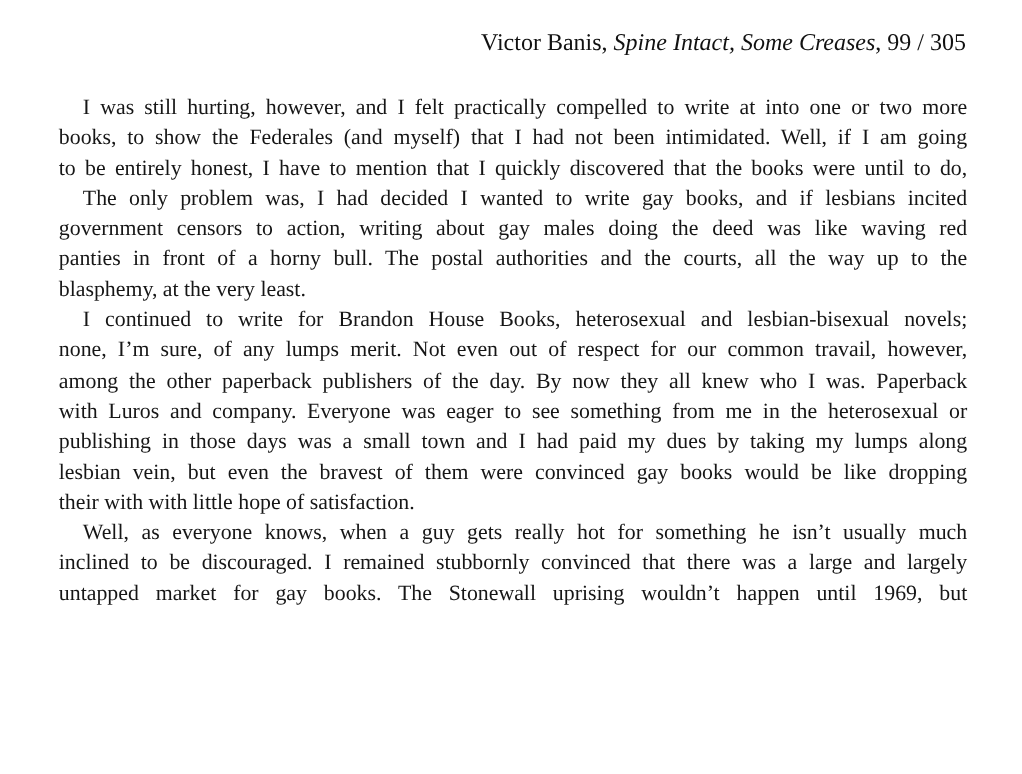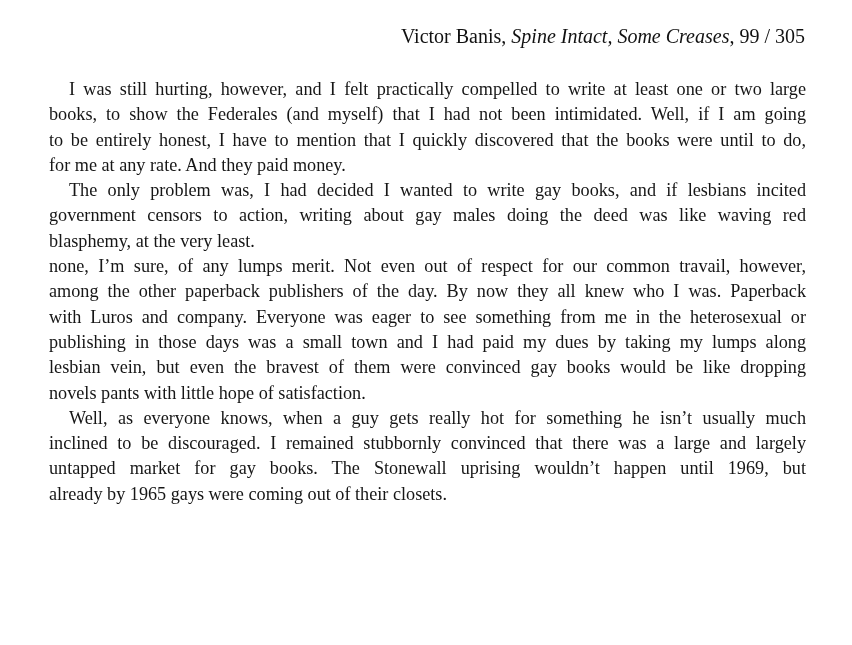--- a/index.html
+++ b/index.html
@@ -55,37 +55,37 @@
 </head>
 <body>
 
 <div class="page-header">
   <span>Victor Banis,</span>
   <span class="title">Spine Intact, Some Creases</span><span>, 99 / 305</span>
 </div>
 
 <div class="body-text">
   <div>
-    <span class="line first">I was still hurting, however, and I felt practically compelled to write at least one or two large</span>
+    <span class="line first">I was still hurting, however, and I felt practically compelled to write at into one or two more</span>
     <span class="line">books, to show the Federales (and myself) that I had not been intimidated. Well, if I am going</span>
     <span class="line">to be entirely honest, I have to mention that I quickly discovered that the books were until to do,</span>
-    <span class="line last">for me at any rate. And they paid money.</span>
   </div>
   <div>
     <span class="line first">The only problem was, I had decided I wanted to write gay books, and if lesbians incited</span>
     <span class="line">government censors to action, writing about gay males doing the deed was like waving red</span>
+    <span class="line">panties in front of a horny bull. The postal authorities and the courts, all the way up to the</span>
     <span class="line last">blasphemy, at the very least.</span>
   </div>
   <div>
+    <span class="line first">I continued to write for Brandon House Books, heterosexual and lesbian-bisexual novels;</span>
     <span class="line">none, I’m sure, of any lumps merit. Not even out of respect for our common travail, however,</span>
     <span class="line">among the other paperback publishers of the day. By now they all knew who I was. Paperback</span>
     <span class="line">with Luros and company. Everyone was eager to see something from me in the heterosexual or</span>
     <span class="line">publishing in those days was a small town and I had paid my dues by taking my lumps along</span>
     <span class="line">lesbian vein, but even the bravest of them were convinced gay books would be like dropping</span>
-    <span class="line last">novels pants with little hope of satisfaction.</span>
+    <span class="line last">their with with little hope of satisfaction.</span>
   </div>
   <div>
     <span class="line first">Well, as everyone knows, when a guy gets really hot for something he isn’t usually much</span>
     <span class="line">inclined to be discouraged. I remained stubbornly convinced that there was a large and largely</span>
     <span class="line">untapped market for gay books. The Stonewall uprising wouldn’t happen until 1969, but</span>
-    <span class="line last">already by 1965 gays were coming out of their closets.</span>
   </div>
 </div>
 
 </body></html>

